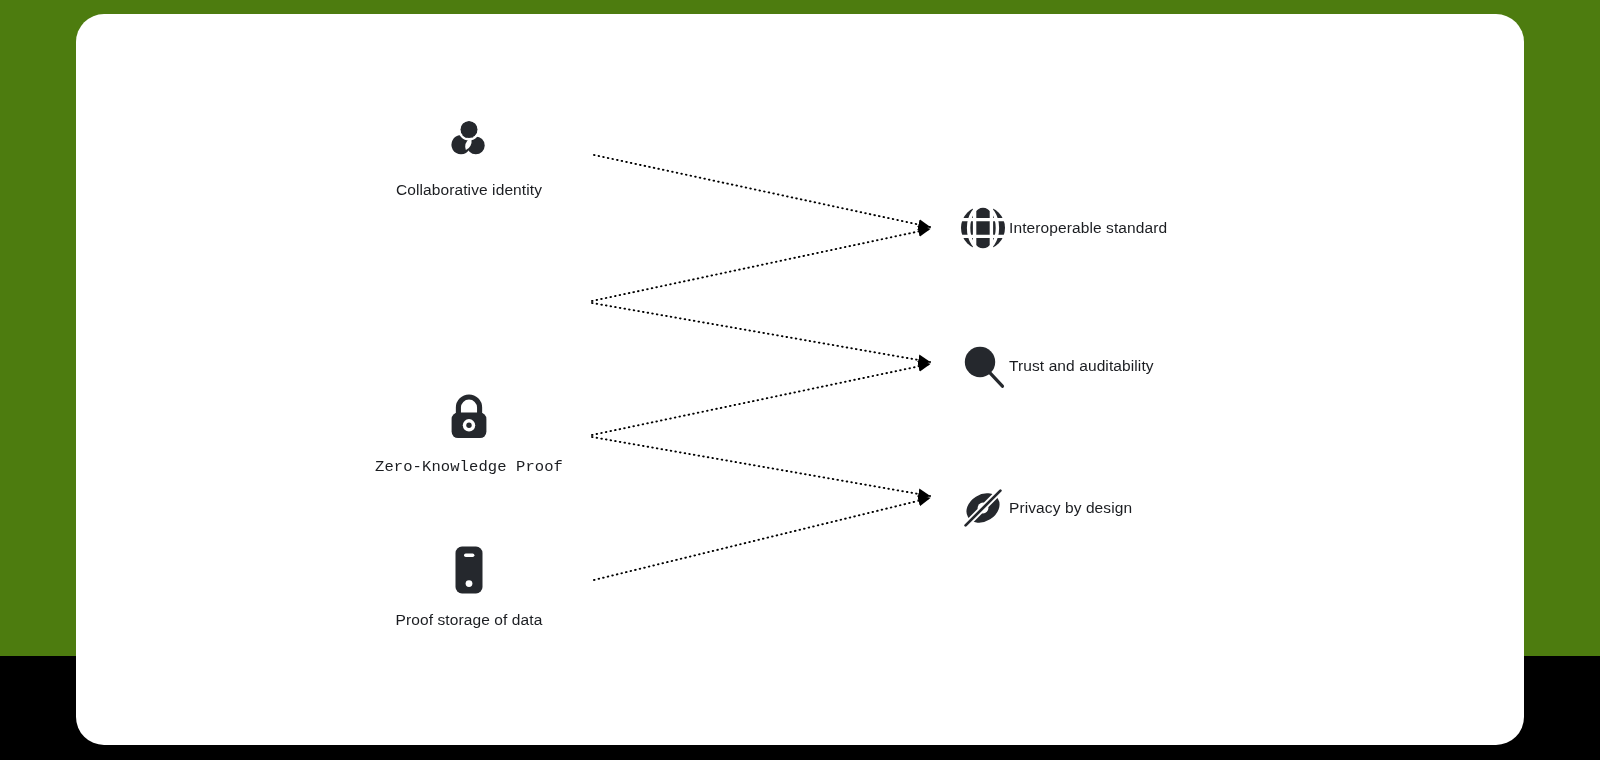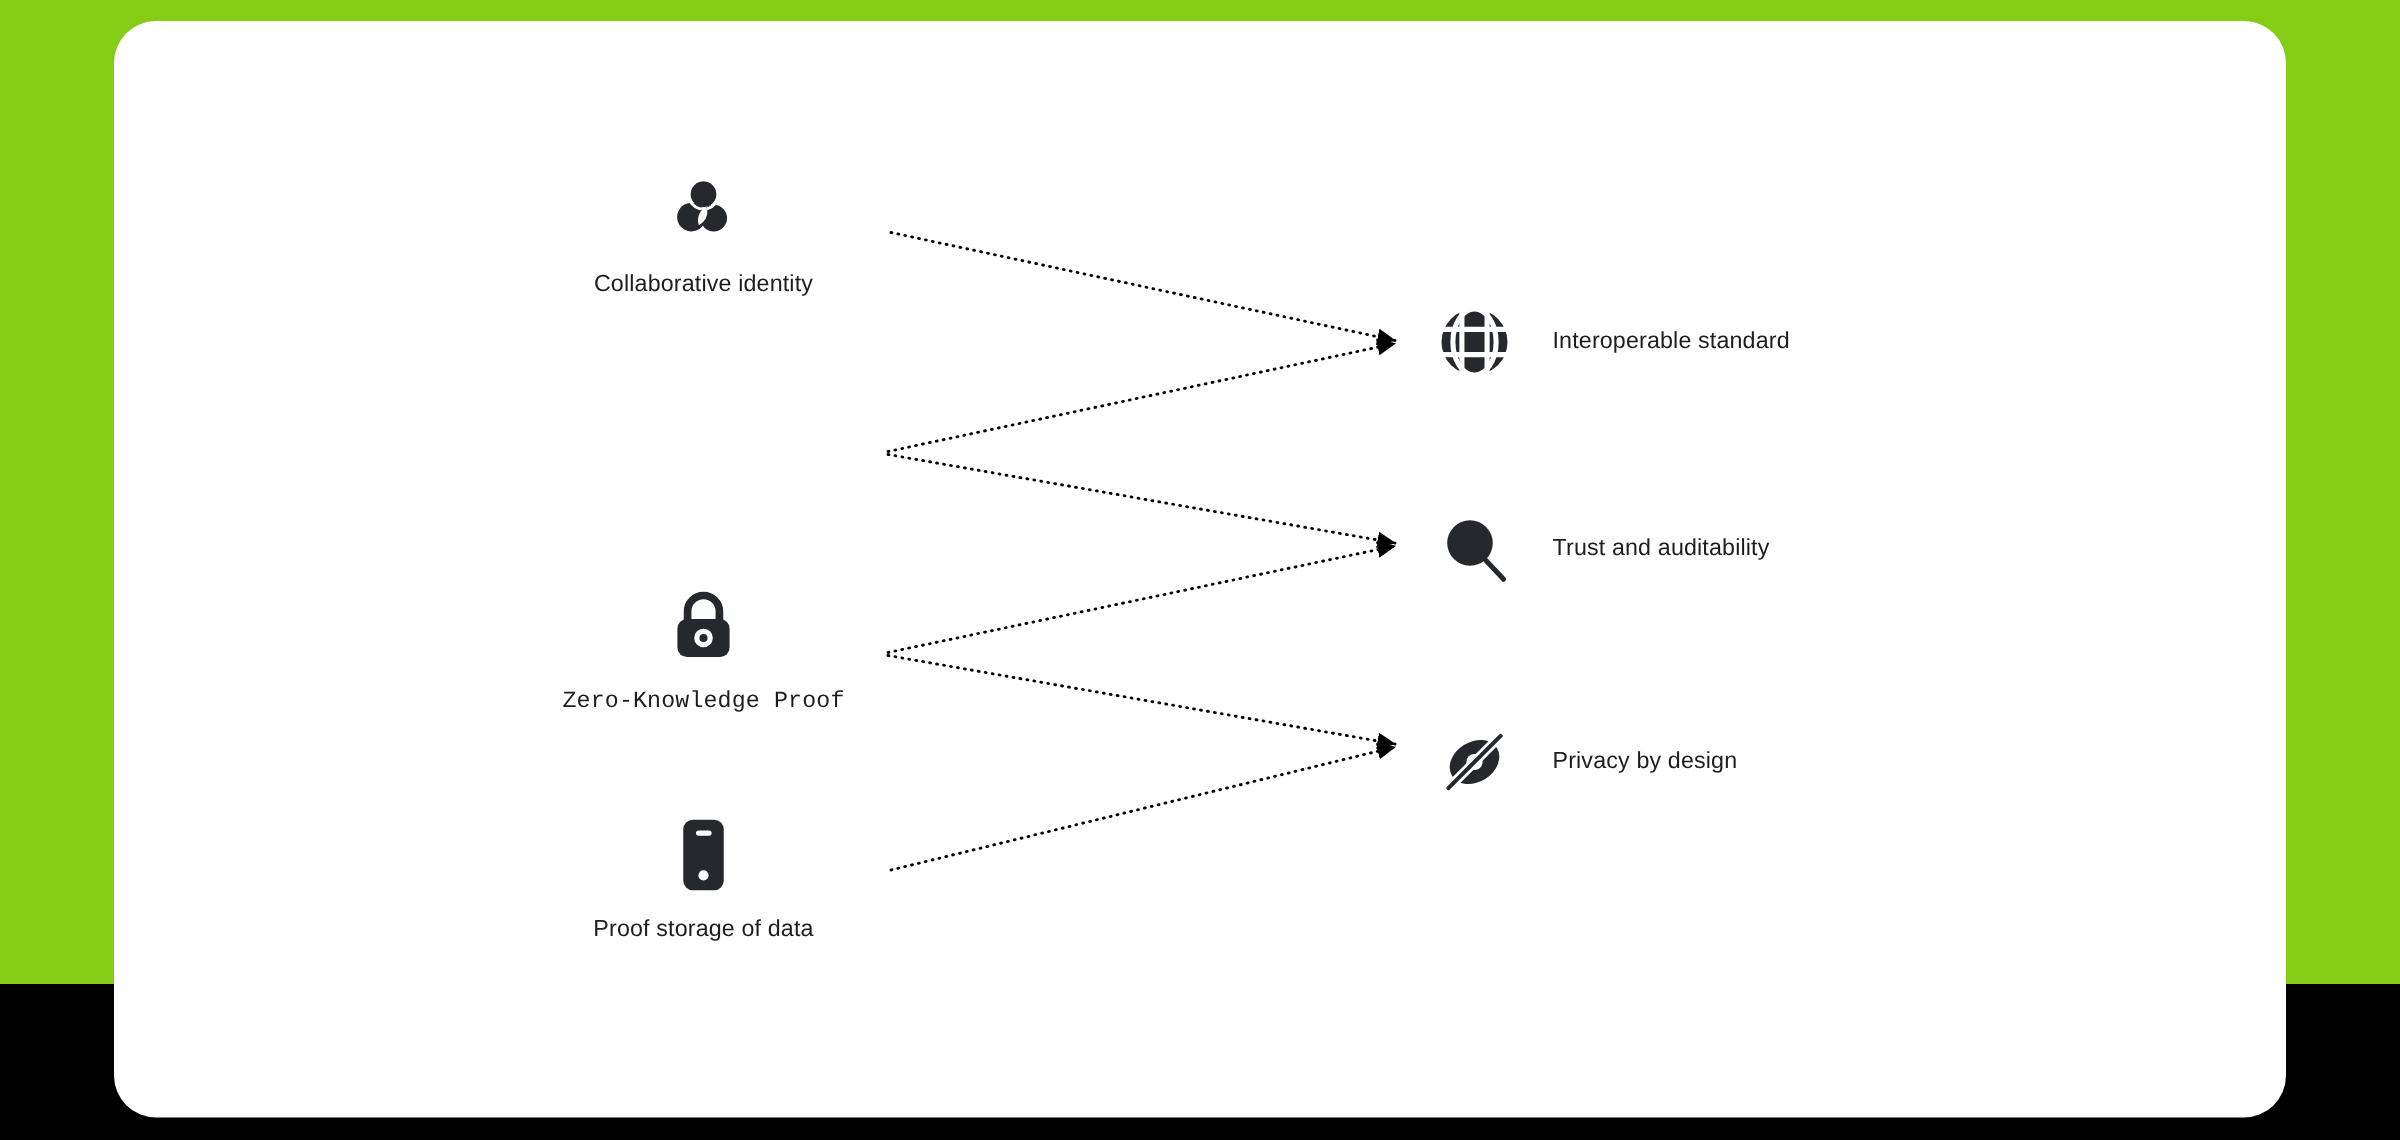--- a/index.html
+++ b/index.html
@@ -11,21 +11,21 @@
     width: 1600px;
     height: 760px;
     font-family: "Liberation Sans", sans-serif;
     overflow: hidden;
   }
 
   #stage {
     position: relative;
     width: 1600px;
     height: 656px;
-    background: #84cc16;
+    background: #4d7c0f;
   }
 
   
   #card {
     position: absolute;
     left: 76px;
     top: 14px;
     width: 1448px;
     height: 731px;
     background: #ffffff;
@@ -64,21 +64,20 @@
     line-height: 20px;
     color: #1b1d21;
     letter-spacing: 0.1px;
     white-space: nowrap;
   }
 
   
   .node-right {
     display: flex;
     align-items: center;
-    gap: 26px;
   }
   .node-right .icon-wrap {
     width: 52px;
     height: 52px;
     display: flex;
     align-items: center;
     justify-content: center;
     flex: 0 0 auto;
   }
   .node-right .node-label {

